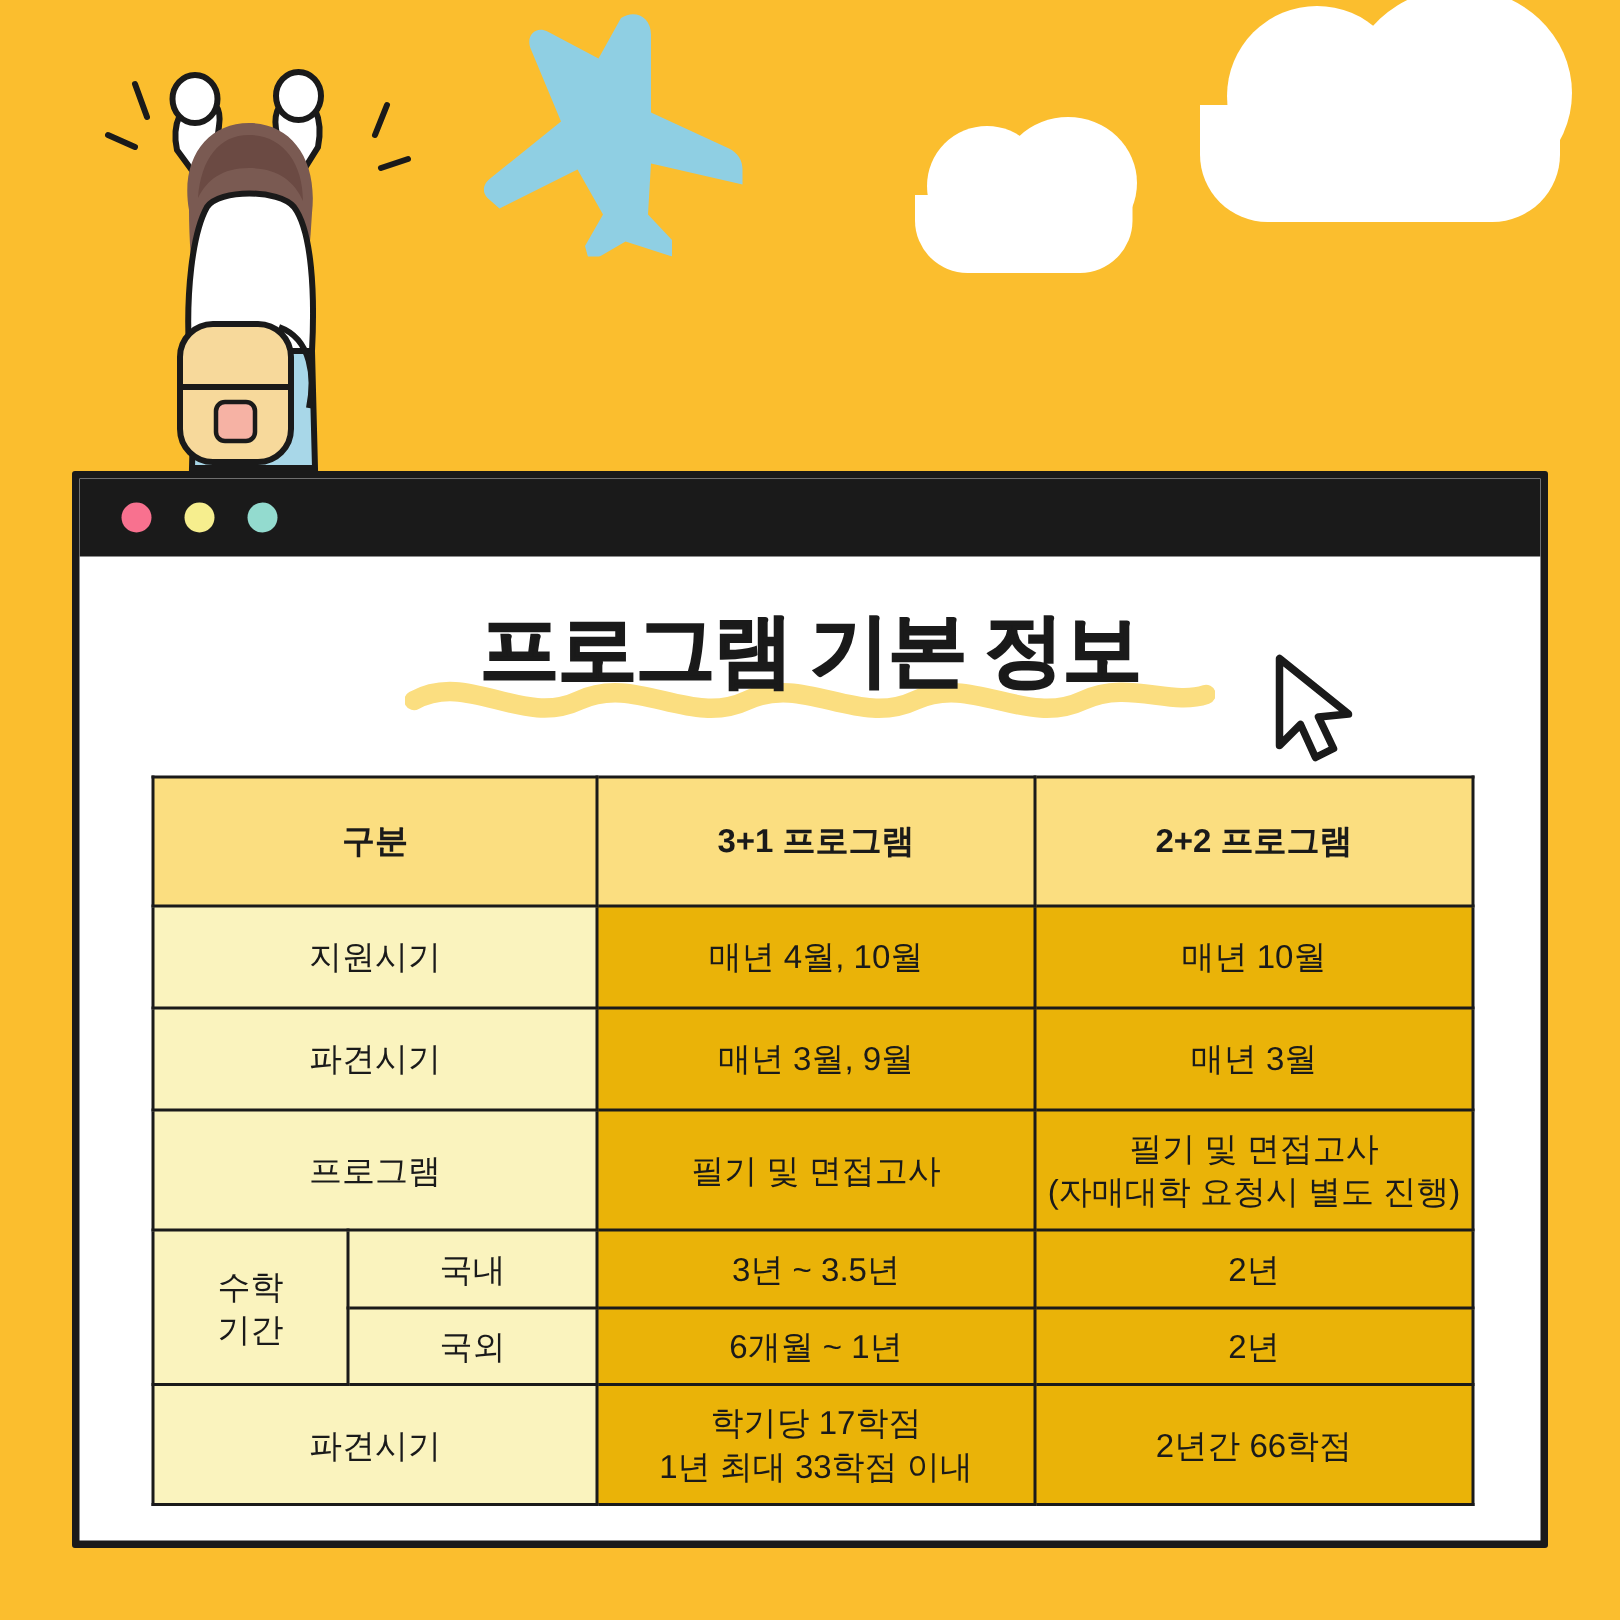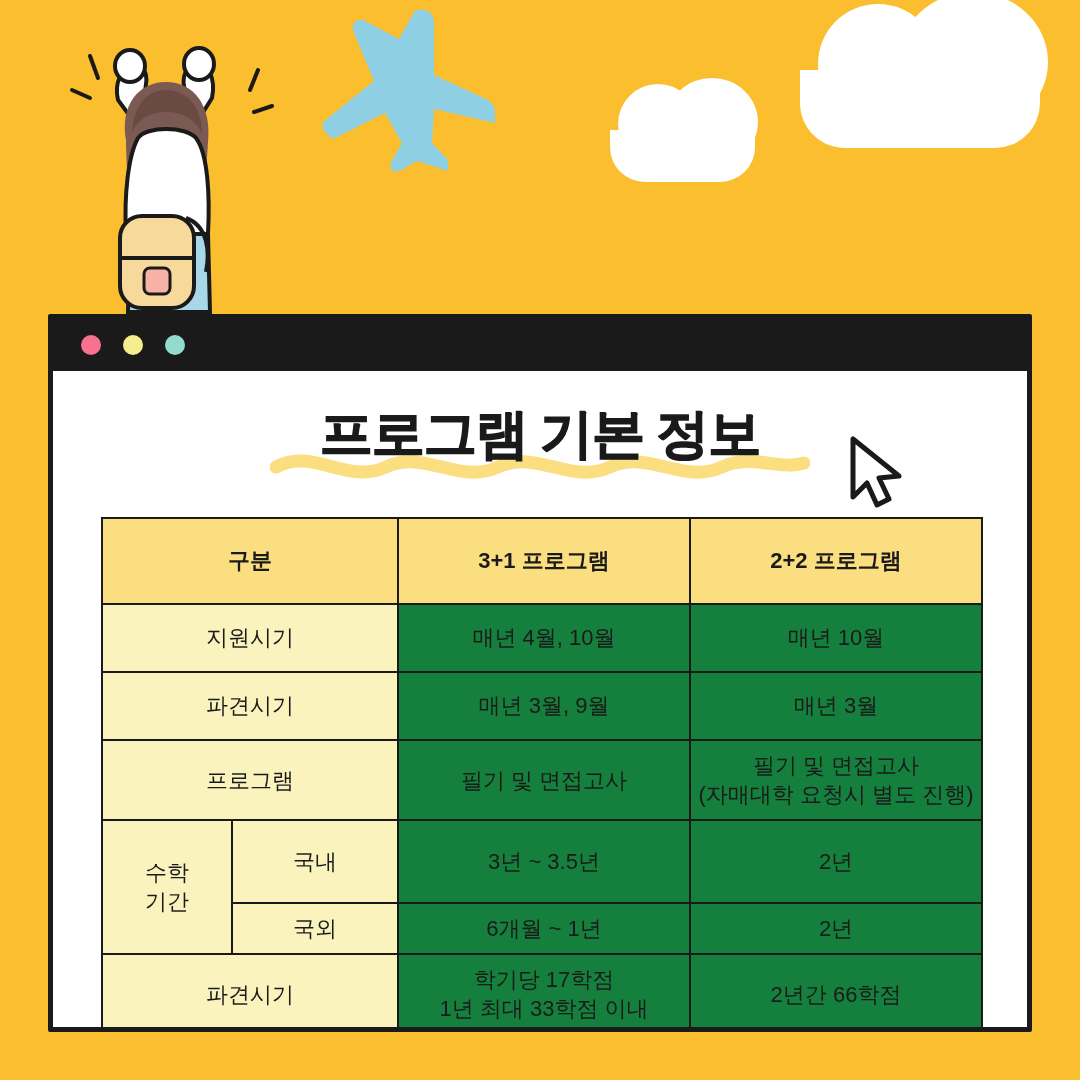--- a/index.html
+++ b/index.html
@@ -179,31 +179,31 @@
     font-weight: bold;
     height: 86px;
     font-size: 24px;
     margin-top: 12px;
   }
   .th-row {
     background: #FAF3BE;
     font-weight: normal;
   }
   .cell-body {
-    background: #15803d;
+    background: #eab308;
   }
   .col-b { width: 292px; }
   .col-c { width: 292px; }
   .sub-a { width: 130px; }
   .sub-b { width: 166px; }
 
   .row-h-1 { height: 68px; }
   .row-h-2 { height: 68px; padding-left: 32px; }
   .row-h-3 { height: 68px; }
-  .row-h-4 { height: 83px; }
+  .row-h-4 { height: 52px; }
   .row-h-5 { height: 48px; }
   .row-h-6 { height: 78px; }
 
   .nowrap-lines { white-space: pre-line; }
 </style>
 </head>
 <body>
 
 <div class="sky-deco">
 

